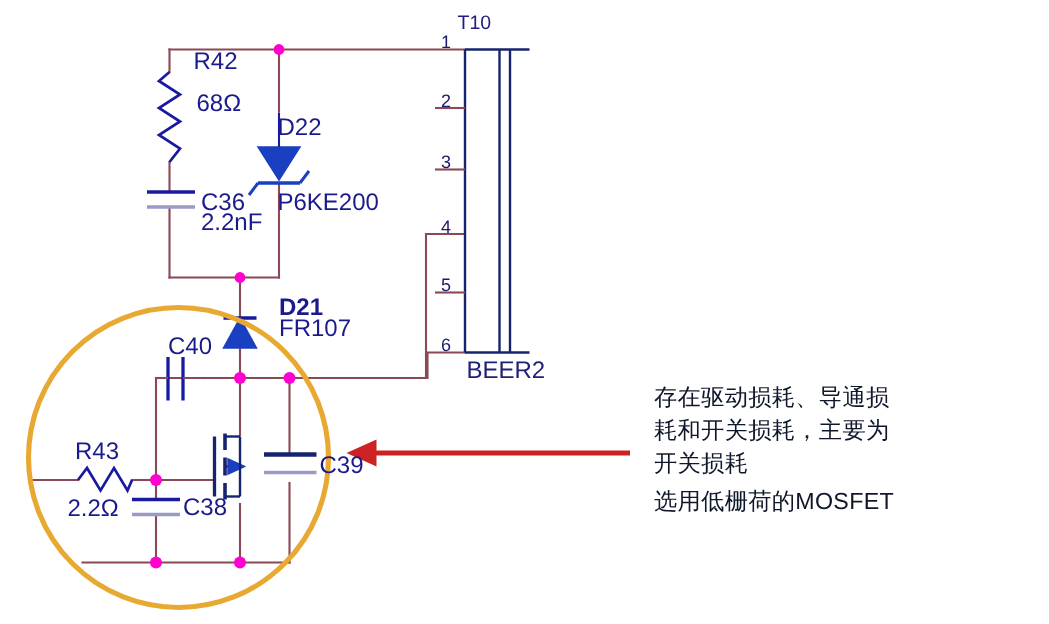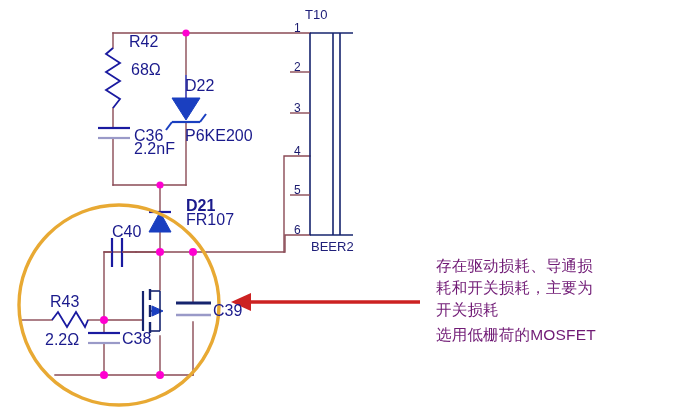--- a/index.html
+++ b/index.html
@@ -40,21 +40,21 @@
     font-family: "Liberation Sans", sans-serif;
     font-size: 12px;
     color: #1a1a6e;
     white-space: nowrap;
     line-height: 1;
   }
   .note {
     position: absolute;
     font-family: "Liberation Sans", sans-serif;
     font-size: 15.5px;
-    color: #701a75;
+    color: #0f172a;
     line-height: 1.32;
     white-space: pre;
     letter-spacing: 0.2px;
   }
 </style>
 </head>
 <body>
 
 <div id="canvas">
 
@@ -215,21 +215,21 @@
 
   <div class="lbl" style="left:112px; top:224px;">C40</div>
 
   <div class="lbl" style="left:50px; top:294px;">R43</div>
   <div class="lbl" style="left:45px; top:332px;">2.2Ω</div>
 
   <div class="lbl" style="left:122px; top:331px;">C38</div>
   <div class="lbl" style="left:213px; top:303px;">C39</div>
 
   <div class="lbl lbl-dark" style="left:305px; top:8px; font-size:13px;">T10</div>
-  <div class="lbl lbl-dark" style="left:311px; top:240px; font-size:13px;">BEER2</div>
+  <div class="lbl lbl-dark" style="left:311px; top:240px; font-size:16px;">BEER2</div>
 
   <div class="pin-num" style="left:294px; top:22px;">1</div>
   <div class="pin-num" style="left:294px; top:61px;">2</div>
   <div class="pin-num" style="left:294px; top:102px;">3</div>
   <div class="pin-num" style="left:294px; top:145px;">4</div>
   <div class="pin-num" style="left:294px; top:184px;">5</div>
   <div class="pin-num" style="left:294px; top:224px;">6</div>
 
   <div class="note" style="left:436px; top:256px;">存在驱动损耗、导通损</div>
   <div class="note" style="left:436px; top:278px;">耗和开关损耗，主要为</div>

